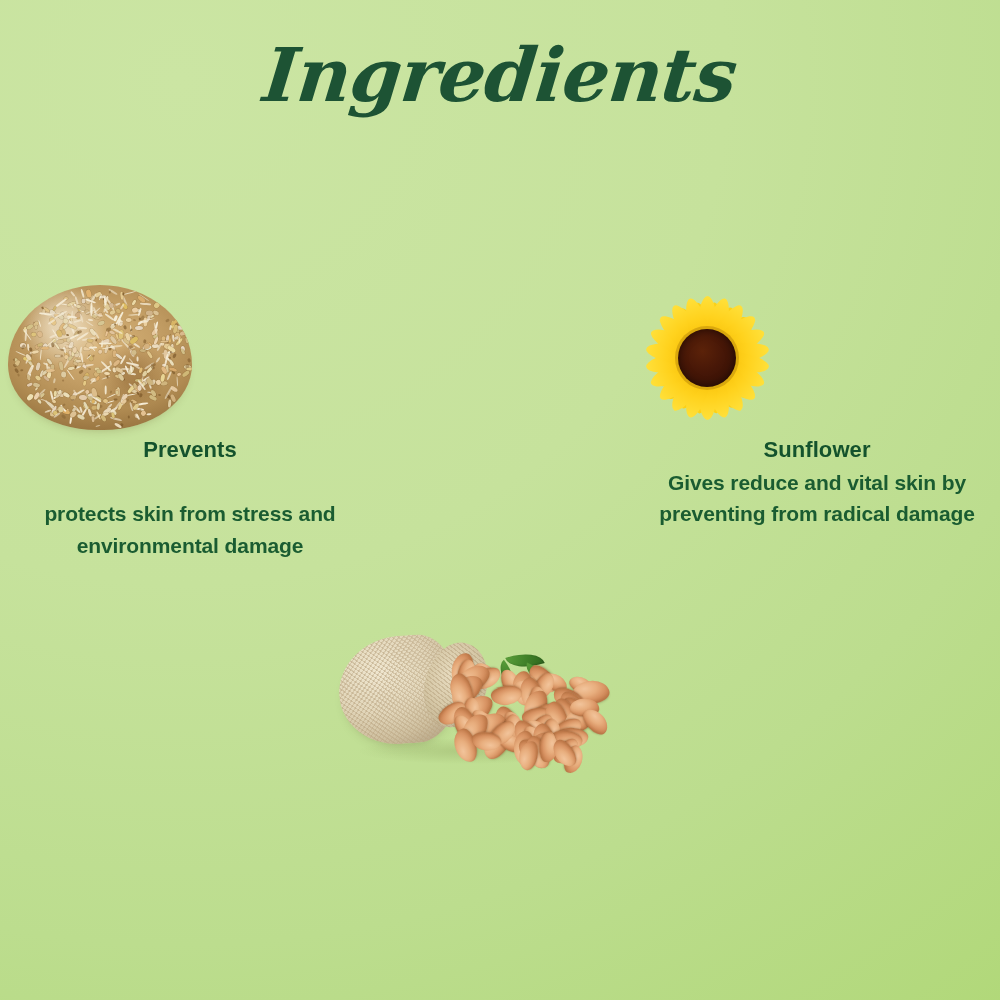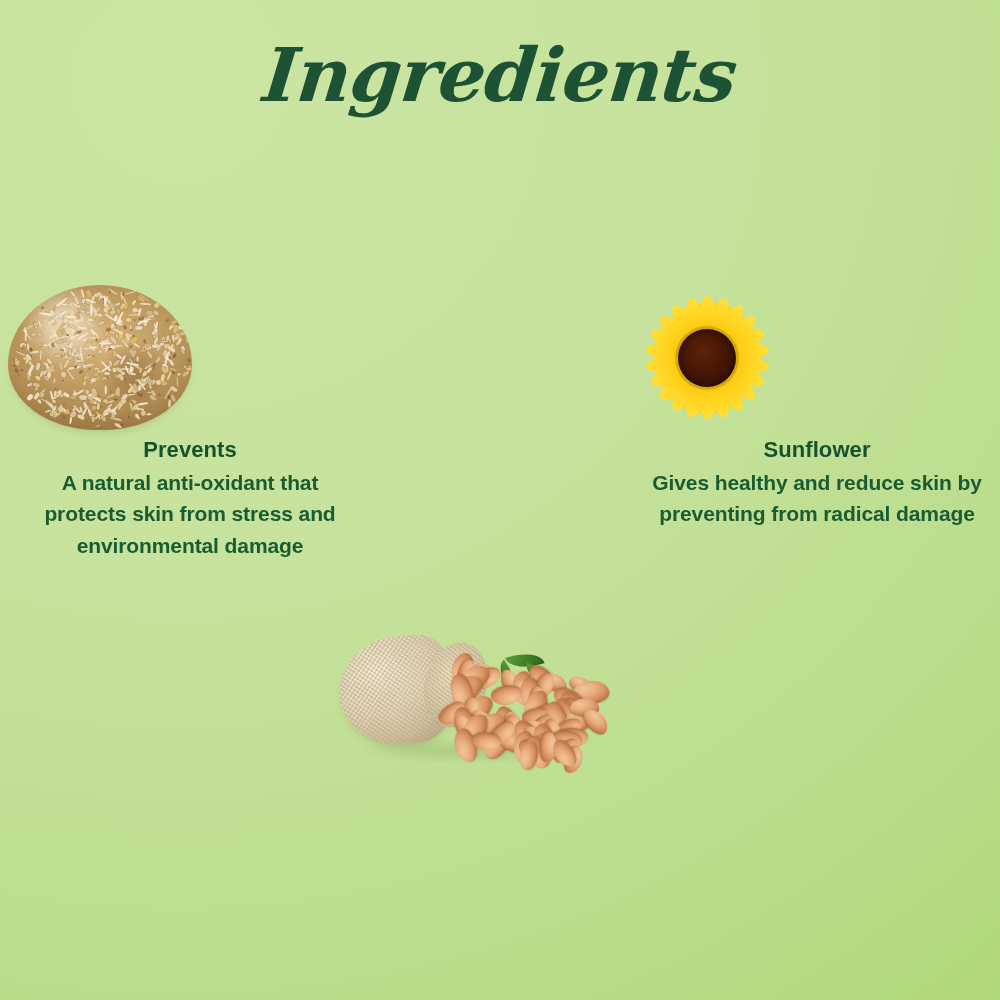--- a/index.html
+++ b/index.html
@@ -751,21 +751,21 @@
             <div class="wheat-dark" style="left: 143.266px; top: 77.5416px; width: 4.86264px; height: 3.40385px; transform: rotate(167.45deg); opacity: 0.528556;"></div>
             <div class="wheat-fiber" style="left: 45.5069px; top: 29.0724px; width: 13.6788px; height: 1.64506px; transform: rotate(150.396deg); opacity: 0.777797;"></div>
             <div class="wheat-grain" style="left: 17.523px; top: 90.8993px; width: 5.7143px; height: 2.69835px; transform: rotate(69.9286deg); background: rgb(211, 186, 134);"></div>
             <div class="wheat-fiber" style="left: 93.722px; top: 61.8567px; width: 12.9985px; height: 1.21216px; transform: rotate(170.412deg); opacity: 0.801885;"></div>
             <div class="wheat-fiber" style="left: 119.706px; top: 83.1136px; width: 6.90245px; height: 1.55823px; transform: rotate(83.1347deg); opacity: 0.924848;"></div>
           </div>
       </div>
     </div>
     <p class="card-name">Prevents</p>
     <p class="card-desc">
-      <span>A natural anti-oxidant that</span><br>
+      <br>
       <span>protects skin from stress and</span><br>
       <span>environmental damage</span>
     </p>
   </div>
 
   <div class="card" id="card-sunflower">
     <div class="card-art">
       <div class="sun-wrap">
         <div class="sun-inner" id="sun-inner">
           <div class="petal back" style="transform: rotate(8deg);"></div>
@@ -809,21 +809,21 @@
             <div class="petal" style="transform: rotate(294.545deg);"></div>
             <div class="petal" style="transform: rotate(310.909deg);"></div>
             <div class="petal" style="transform: rotate(327.273deg);"></div>
             <div class="petal" style="transform: rotate(343.636deg);"></div>
             <div class="sun-center"></div>
         </div>
       </div>
     </div>
     <p class="card-name">Sunflower</p>
     <p class="card-desc">
-      <span>Gives healthy and reduce skin by</span><br>
+      <span>Gives reduce and vital skin by</span><br>
       <span>preventing from radical damage</span>
     </p>
   </div>
 
   <div class="card" id="card-almond">
     <div class="card-art">
       <div class="alm-wrap" id="alm-wrap">
         <div class="alm-shadow"></div>
         <div class="sack"></div>
         <div class="sack-hole"></div>

